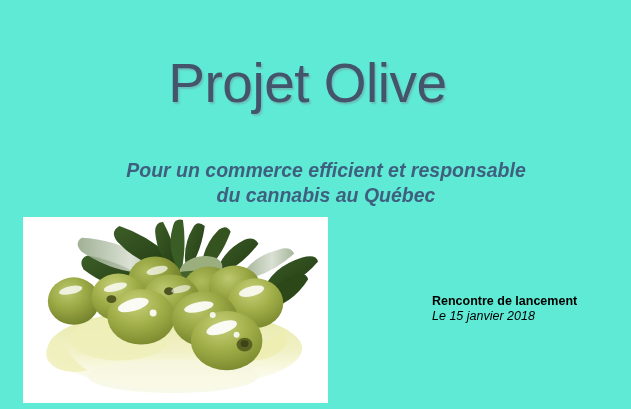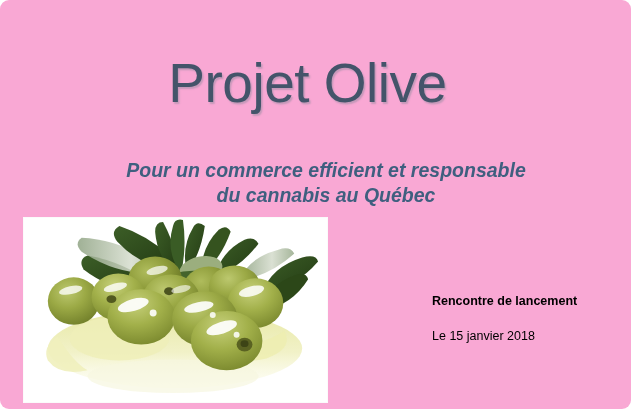--- a/index.html
+++ b/index.html
@@ -12,22 +12,21 @@
     height: 409px;
     position: relative;
     overflow: hidden;
     font-family: "Liberation Sans", sans-serif;
     -webkit-font-smoothing: antialiased;
   }
 
   .slide {
     position: absolute;
     inset: 0;
-    background: #f9a8d4;
-    border-radius: 9px;
+    background: #5eead4;
   }
 
   
   .title {
     position: absolute;
     left: 0;
     top: 52px;
     width: 615px;
     text-align: center;
     font-family: "Liberation Sans", sans-serif;
@@ -65,27 +64,27 @@
   }
   .meta-heading {
     font-family: "Liberation Sans", sans-serif;
     font-size: 12.5px;
     line-height: 15px;
     font-weight: 700;
     color: #000000;
     white-space: nowrap;
   }
   .meta-date {
-    margin-top: 20px;
     font-family: "Liberation Sans", sans-serif;
     font-size: 12.5px;
     line-height: 15px;
     font-weight: 400;
     color: #000000;
     white-space: nowrap;
+    font-style: italic;
   }
 
   
   .picture {
     position: absolute;
     left: 23px;
     top: 217px;
     width: 305px;
     height: 186px;
     background: #ffffff;

